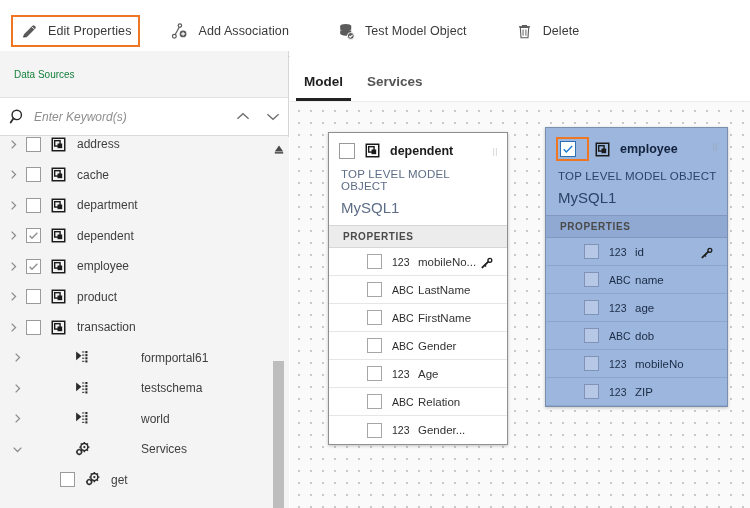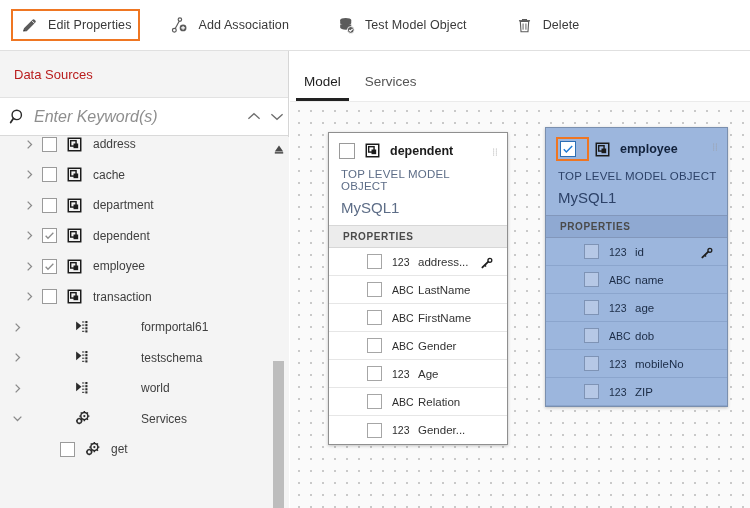--- a/index.html
+++ b/index.html
@@ -6,21 +6,21 @@
   html, body {
     width: 750px; height: 508px;
     font-family: "Liberation Sans", sans-serif;
     background: #ffffff;
     overflow: hidden;
   }
   #app { position: relative; width: 750px; height: 508px; background:#fff; }
 
   
   #toolbar {
-    position: absolute; left:0; top:0; width:750px; height:51px;
+    position: absolute; left:0; top:6px; width:750px; height:51px;
     background:#ffffff;
     border-bottom:1px solid #e0e0e0;
     display:flex; align-items:center;
   }
   .tb-item {
     display:flex; align-items:center; gap:9px;
     height:32px; padding:0 9px;
     cursor:pointer; white-space:nowrap;
   }
   .tb-item .tb-label { font-size:12.5px; color:#3a3a3a; letter-spacing:.1px; }
@@ -36,48 +36,48 @@
     position:absolute; left:0; top:51px; width:289px; height:457px;
     background:#f4f4f4;
     border-right:1px solid #d6d6d6;
   }
   #ds-header {
     height:47px; display:flex; align-items:center;
     padding-left:14px;
     background:#f4f4f4;
     border-bottom:1px solid #e2e2e2;
   }
-  #ds-header .t { font-size:13px; color:#b91c1c; }
+  #ds-header .t { font-size:10px; color:#15803d; }
 
   #search-row {
     position:relative;
     height:38px; display:flex; align-items:center;
     background:#ffffff;
     border-bottom:1px solid #d9d9d9;
   }
   #search-icon { margin-left:8px; width:20px; height:20px; flex:0 0 20px; }
   #search-input {
     flex:1 1 auto; border:0; outline:0; background:transparent;
     font-family:"Liberation Sans", sans-serif;
-    font-size:16px; font-style:italic; color:#be185d;
+    font-size:12px; font-style:italic; color:#be185d;
     padding-left:6px;
   }
   #search-input::placeholder { color:#8e8e8e; font-style:italic; }
   .sr-btn { width:30px; height:38px; display:flex; align-items:center; justify-content:center; cursor:pointer; }
   .chev { width:14px; height:9px; }
 
   
   #tree {
     position:absolute; left:0; top:86px; width:289px; height:371px;
     background:#f4f4f4; overflow:hidden;
   }
   #tree-inner { position:relative; width:271px; }
   .node {
     display:flex; align-items:center; height:30.5px;
-    padding-left:16px; cursor:pointer;
+    padding-left:0; cursor:pointer;
   }
   .node .arrow { width:26px; display:flex; justify-content:center; align-items:center; flex:0 0 26px; }
   .node .arrow svg { width:11px; height:11px; }
   .node .cbx {
     width:15px; height:15px; flex:0 0 15px;
     border:1px solid #9a9a9a; background:#fff;
     display:flex; align-items:center; justify-content:center;
     margin-right:9px;
   }
   .node .cbx.checked svg { display:block; }
@@ -95,21 +95,21 @@
     background:#f4f4f4;
   }
   #sb-up { position:absolute; right:3px; top:89px; width:12px; height:10px; }
   #sb-thumb {
     position:absolute; right:4px; top:310px; width:11px; height:196px;
     background:#bdbdbd;
   }
 
   
   #right { position:absolute; left:290px; top:51px; width:460px; height:457px; background:#ffffff; }
-  #tabs { height:50px; display:flex; align-items:flex-end; background:#fff; }
+  #tabs { height:50px; display:flex; align-items:flex-end; background:#fff;font-weight:bold; }
   .tab {
     position:relative; padding:0 8px 12px 8px; margin-left:8px;
     font-size:13.5px; color:#555; cursor:pointer;
   }
   .tab:first-child { margin-left:6px; }
   .tab.active { color:#1f1f1f; }
   .tab.active::after {
     content:""; position:absolute; left:0; right:0; bottom:0;
     height:3px; background:#222;
   }
@@ -336,20 +336,35 @@
                 <path d="M2.4 8.4l3.4 3.6L13.6 4" fill="none" stroke="currentColor" stroke-width="1.9"></path>
               </svg>
             </span>
             <span class="nico"><svg viewBox="0 0 24 24">
                 <rect x="3.2" y="3.2" width="17.6" height="17.6" fill="none" stroke="#1b1b1b" stroke-width="2.1"></rect>
                 <rect x="6.6" y="6.6" width="7.6" height="7.6" fill="none" stroke="#1b1b1b" stroke-width="2"></rect>
                 <rect x="10.6" y="10.6" width="6.6" height="6.6" fill="#1b1b1b"></rect>
                 <path d="M3.2 3.2h3.4M17.4 3.2h3.4M3.2 20.8h3.4M17.4 20.8h3.4" stroke="#fff" stroke-width="0"></path>
               </svg></span>
             <span class="nlabel">employee</span>
+          </div>
+          <div class="node">
+            <span class="arrow">
+              <svg viewBox="0 0 12 12">
+                <path d="M4 1.8L8.2 6 4 10.2" fill="none" stroke="#8b8b8b" stroke-width="1.4"></path>
+              </svg>
+            </span>
+            <span class="cbx"></span>
+            <span class="nico"><svg viewBox="0 0 24 24">
+                <rect x="3.2" y="3.2" width="17.6" height="17.6" fill="none" stroke="#1b1b1b" stroke-width="2.1"></rect>
+                <rect x="6.6" y="6.6" width="7.6" height="7.6" fill="none" stroke="#1b1b1b" stroke-width="2"></rect>
+                <rect x="10.6" y="10.6" width="6.6" height="6.6" fill="#1b1b1b"></rect>
+                <path d="M3.2 3.2h3.4M17.4 3.2h3.4M3.2 20.8h3.4M17.4 20.8h3.4" stroke="#fff" stroke-width="0"></path>
+              </svg></span>
+            <span class="nlabel">product</span>
           </div>
           <div class="node">
             <span class="arrow">
               <svg viewBox="0 0 12 12">
                 <path d="M4 1.8L8.2 6 4 10.2" fill="none" stroke="#8b8b8b" stroke-width="1.4"></path>
               </svg>
             </span>
             <span class="cbx"></span>
             <span class="nico"><svg viewBox="0 0 24 24">
                 <rect x="3.2" y="3.2" width="17.6" height="17.6" fill="none" stroke="#1b1b1b" stroke-width="2.1"></rect>
@@ -482,21 +497,21 @@
                   <circle cx="16" cy="21" r="1.5"></circle>
                 </g>
               </svg></span>
             <div class="sub1">TOP LEVEL MODEL OBJECT</div>
             <div class="sub2">MySQL1</div>
           </div>
           <div class="prop-head">PROPERTIES</div>
           <div class="prow">
             <span class="pcbx"></span>
             <span class="ptype">123</span>
-            <span class="pname">address...</span>
+            <span class="pname">mobileNo...</span>
             <span class="pkey"><svg viewBox="0 0 24 24">
                 <circle cx="18.2" cy="6.2" r="3.6" fill="none" stroke="#1f1f1f" stroke-width="2.4"></circle>
                 <path d="M15.4 8.6L4.4 19.2" stroke="#1f1f1f" stroke-width="3.4" stroke-linecap="round"></path>
                 <path d="M8.6 15l2.6 2.6" stroke="#1f1f1f" stroke-width="2.6"></path>
               </svg></span>
           </div>
           <div class="prow">
             <span class="pcbx"></span>
             <span class="ptype">ABC</span>
             <span class="pname">LastName</span>

